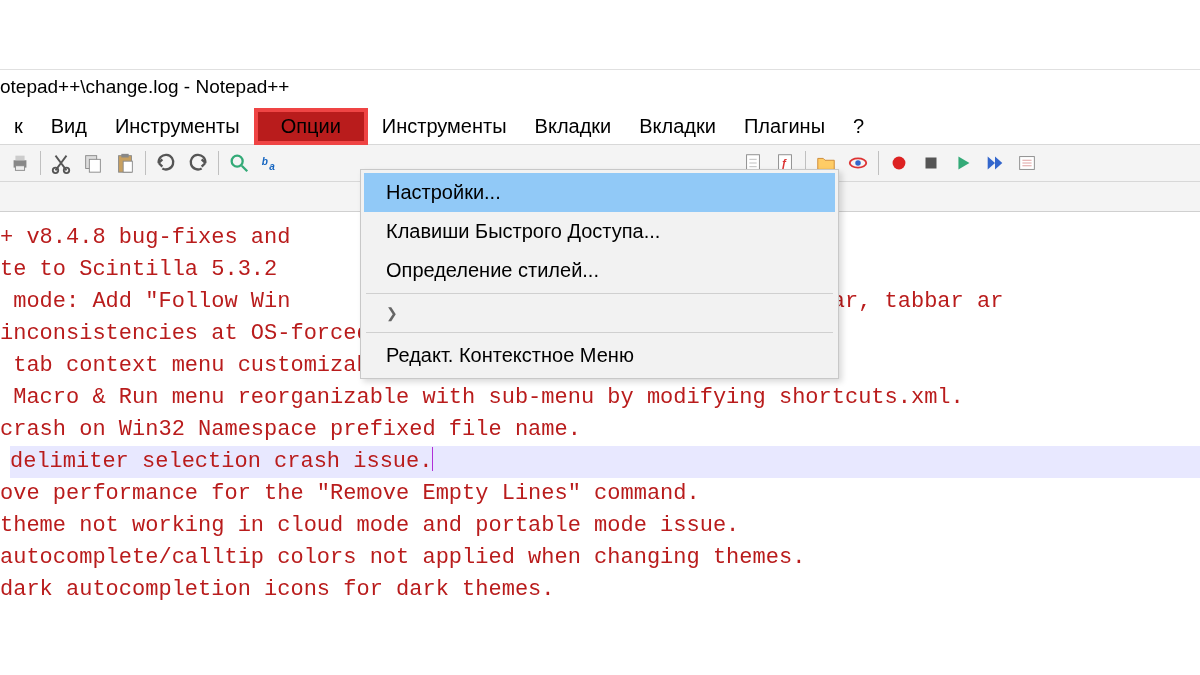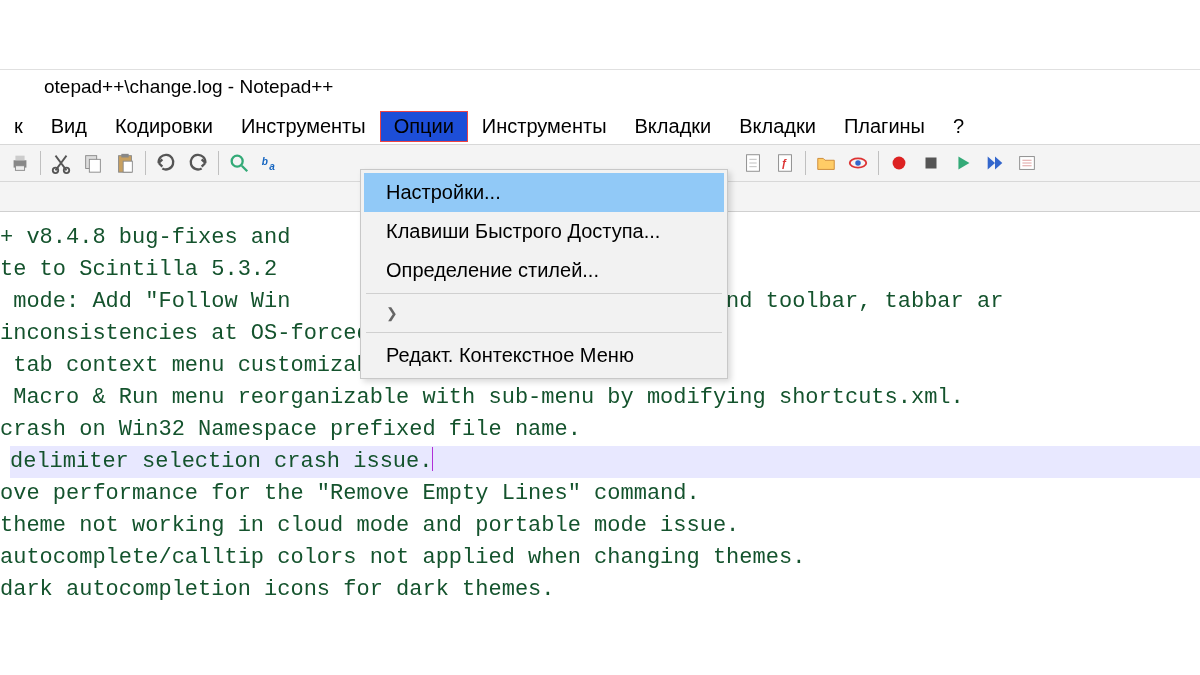--- a/index.html
+++ b/index.html
@@ -12,39 +12,38 @@
 }
 .spacer-top {
   height: 70px;
   background: #fff;
   border-bottom: 1px solid #e0e0e0;
 }
 .titlebar {
   font-size: 19px;
   padding: 6px 0 10px 0;
   color: #000;
-  margin-left: 44px;
 }
 .menubar {
   display: flex;
   align-items: center;
   font-size: 20px;
   height: 36px;
   color: #000;
   position: relative;
 }
 .menu-item {
   padding: 4px 14px;
   cursor: default;
   white-space: nowrap;
 }
 .menu-item.open {
-  background: #1d4ed8;
-  border: 1px solid #ef4444;
-  padding: 3px 13px;
+  background: #b91c1c;
+  border: 4px solid #ef4444;
+  padding: 3px 23px;
 }
 .toolbar {
   display: flex;
   align-items: center;
   height: 38px;
   background: #f4f4f4;
   border-top: 1px solid #d8d8d8;
   border-bottom: 1px solid #d8d8d8;
   padding: 0 4px;
 }
@@ -61,21 +60,21 @@
   width: 1px;
   height: 24px;
   background: #c0c0c0;
   margin: 0 4px;
 }
 .tool-btn svg { width: 22px; height: 22px; }
 .dropdown {
   position: absolute;
   top: 169px;
   left: 360px;
-  width: 368px;
+  width: 479px;
   background: #f2f2f2;
   border: 1px solid #c8c8c8;
   box-shadow: 3px 3px 6px rgba(0,0,0,0.15);
   z-index: 100;
   padding: 3px;
 }
 .dd-item {
   padding: 8px 22px;
   font-size: 20px;
   color: #000;
@@ -98,21 +97,21 @@
 }
 .tabbar {
   height: 30px;
   background: #f4f4f4;
   border-bottom: 1px solid #d0d0d0;
 }
 .editor {
   font-family: "Courier New", monospace;
   font-size: 22px;
   line-height: 32px;
-  color: #14532d;
+  color: #b91c1c;
   padding: 10px 0 0 0;
   white-space: pre;
   position: relative;
 }
 .line { padding-left: 0; }
 .line.sel {
   background: #e8e8ff;
   margin-left: 10px;
 }
 .caret {
@@ -128,21 +127,20 @@
 </head>
 <body>
 
 <div class="spacer-top"></div>
 
 <div class="titlebar">otepad++\change.log - Notepad++</div>
 
 <div class="menubar" id="menubar">
     <div class="menu-item">к</div>
     <div class="menu-item">Вид</div>
-    <div class="menu-item">Кодировки</div>
     <div class="menu-item">Инструменты</div>
     <div class="menu-item open">Опции</div>
     <div class="menu-item">Инструменты</div>
     <div class="menu-item">Вкладки</div>
     <div class="menu-item">Вкладки</div>
     <div class="menu-item">Плагины</div>
     <div class="menu-item">?</div>
   </div>
 
 <div class="toolbar">

